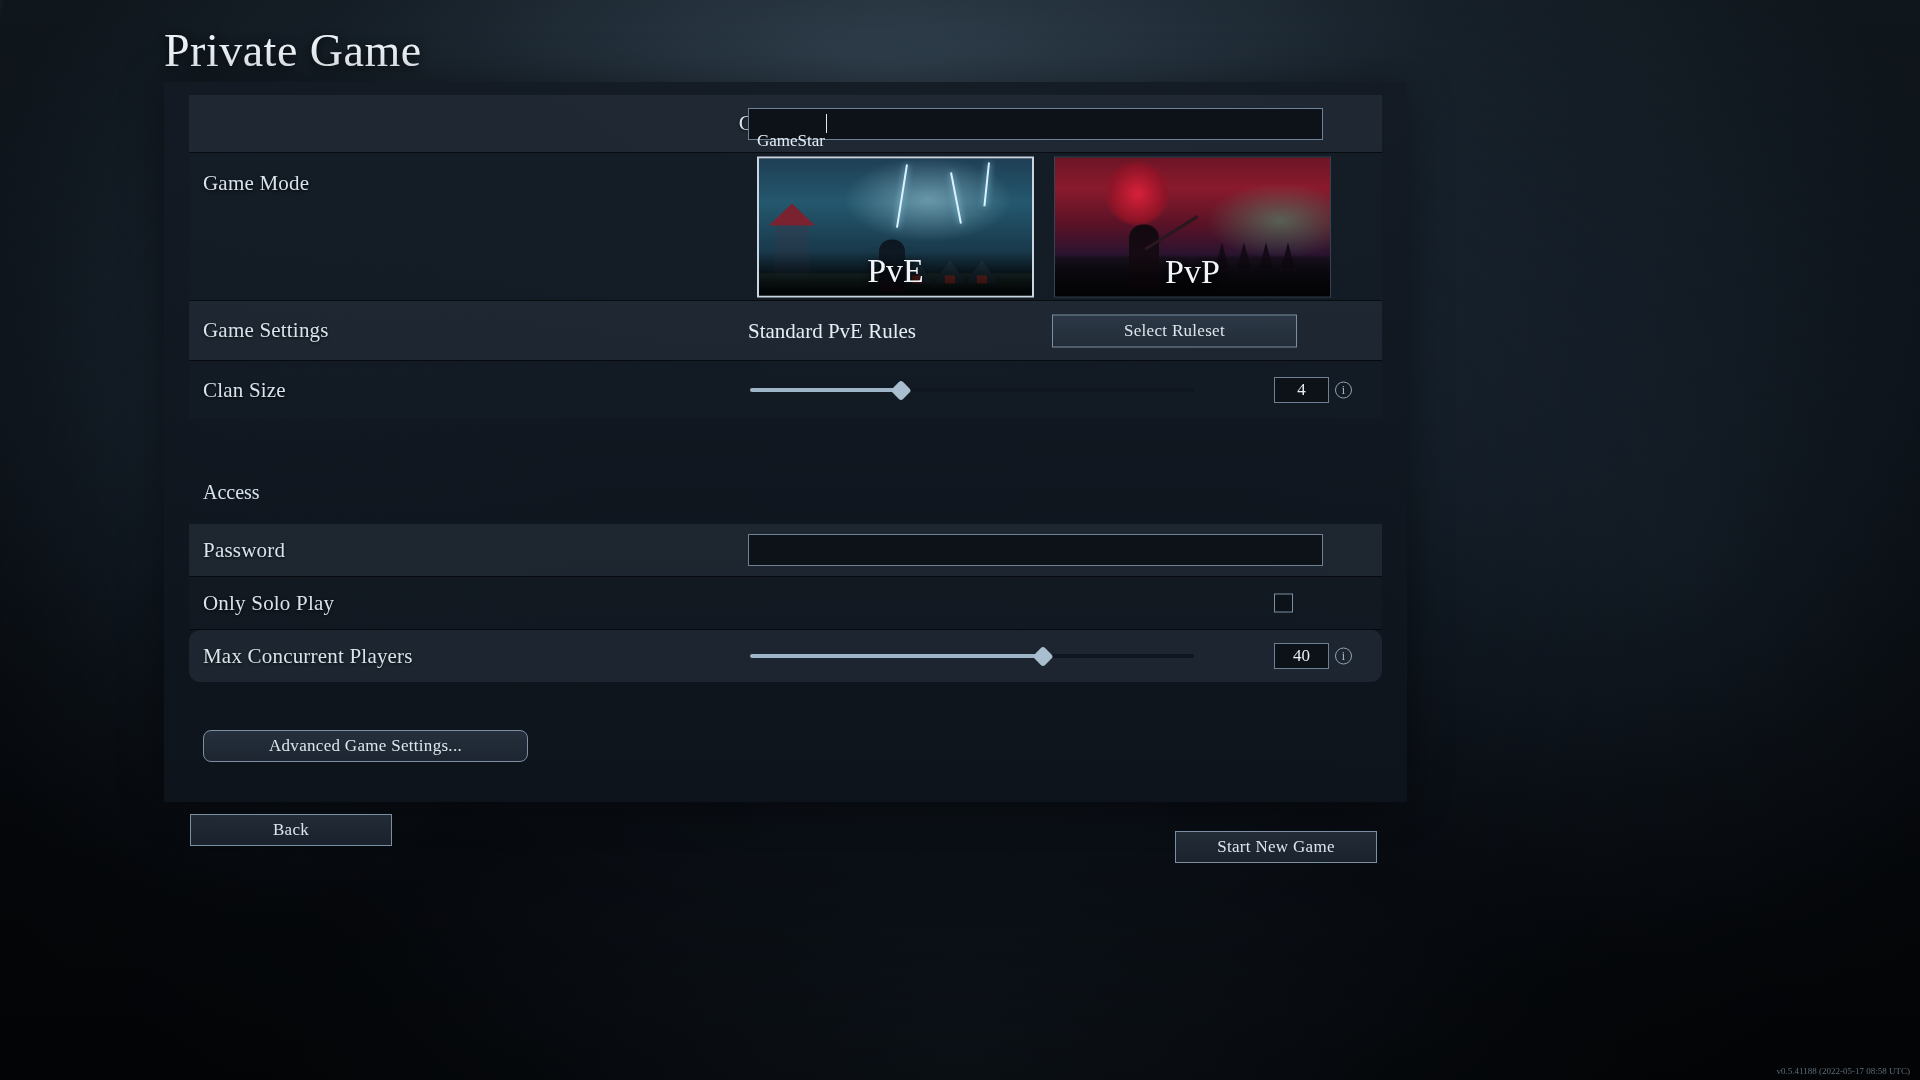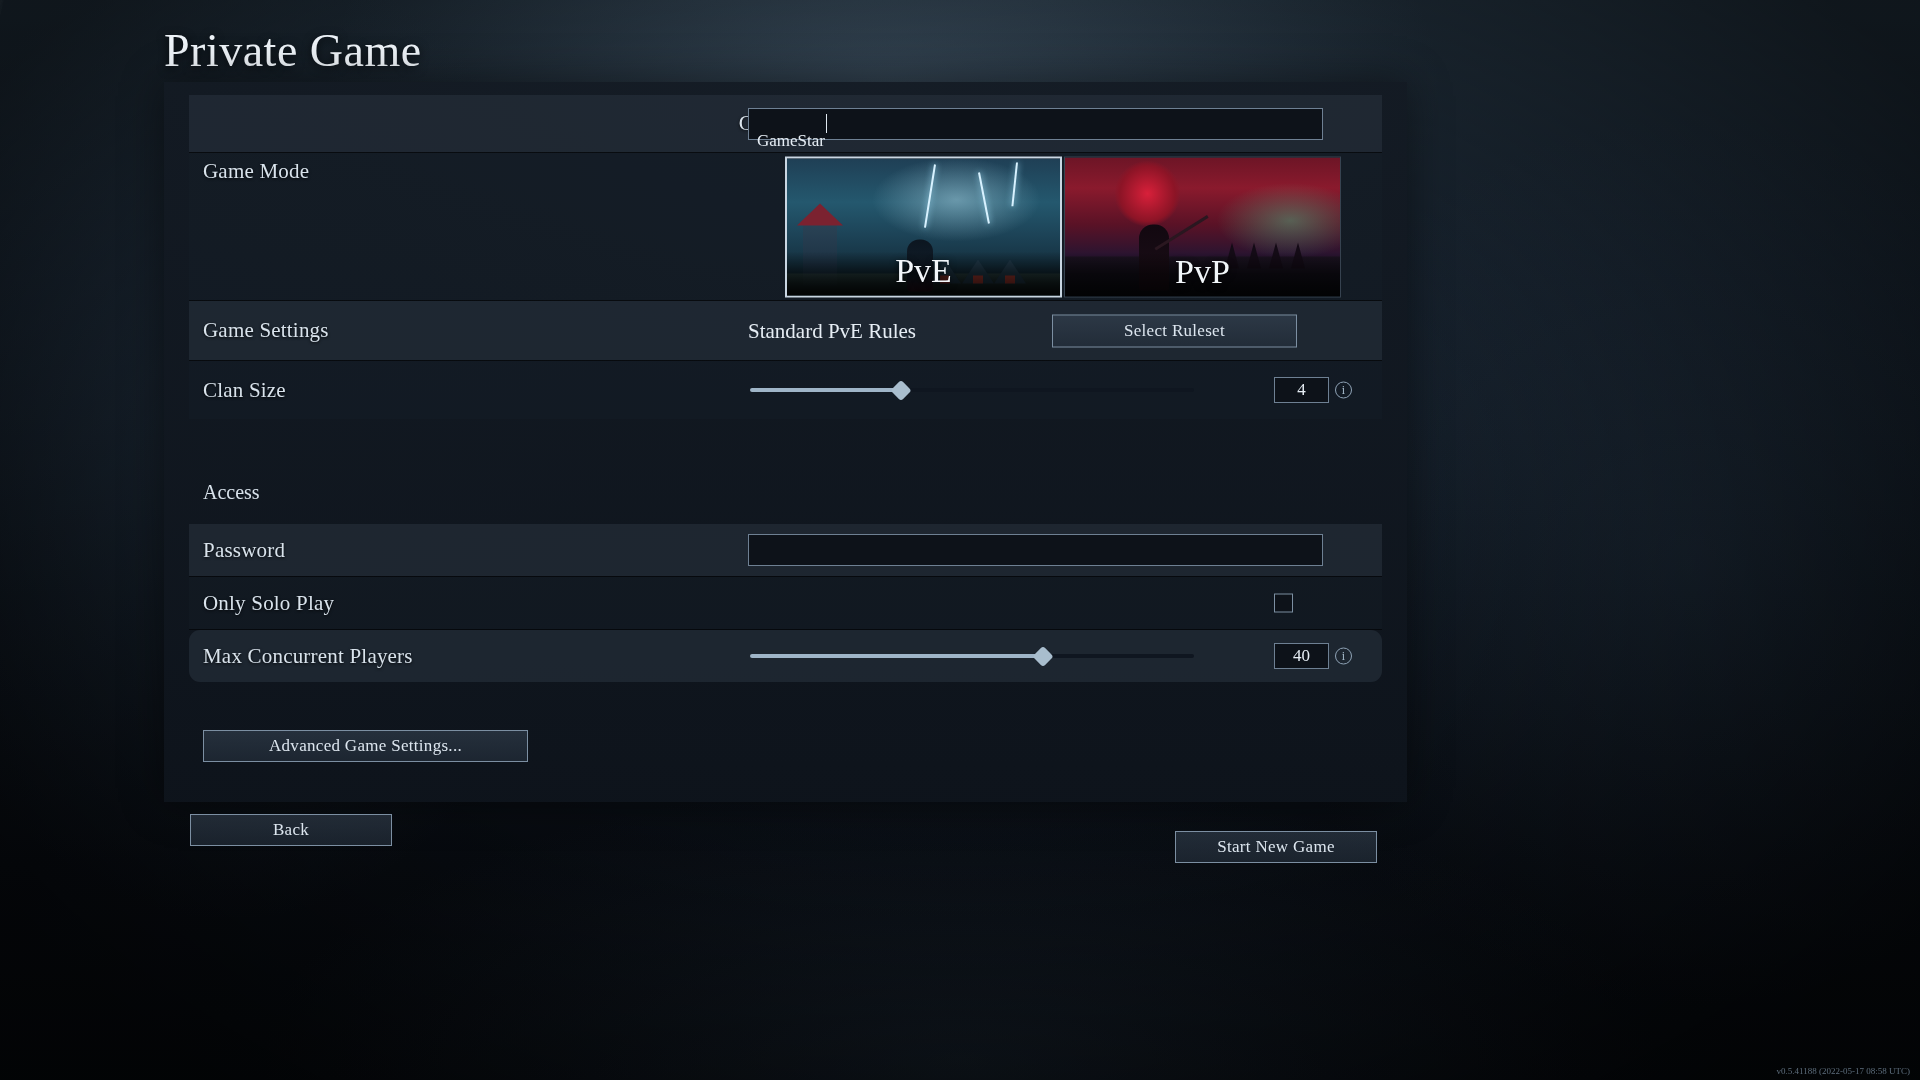--- a/index.html
+++ b/index.html
@@ -78,22 +78,22 @@
     color: #e7eef5; font-size: 17px; padding-left: 8px;
     font-family: "Liberation Serif", serif;
     margin-top: 35px;
   }
   .caret {
     width: 1px; height: 19px; background: #dfe8f0; margin-left: 1px;
   }
 
   
   #modes {
-    position: absolute; left: 596px; top: 50%; transform: translateY(-50%);
-    display: flex; gap: 2px; text-decoration: underline;
+    position: absolute; left: 568px; top: 50%; transform: translateY(-50%);
+    display: flex; gap: 20px; text-decoration: underline;
   }
   .thumb {
     position: relative;
     width: 277px; height: 141px;
     overflow: hidden;
     border: 1px solid rgba(120,140,160,0.35);
   }
   .thumb.selected { border: 2px solid #c9d6e2; }
   .thumb .art { position: absolute; inset: 0; }
   .thumb .cap {
@@ -236,21 +236,21 @@
   
   .checkbox {
     position: absolute; left: 1085px; top: 50%; transform: translateY(-50%);
     width: 19px; height: 19px;
     background: #0d1219; border: 1px solid #7c8fa2;
   }
 
   
   #advanced {
     position: absolute; left: 39px; top: 648px;
-    width: 325px; height: 32px;
+    width: 325px; height: 32px; border-radius: 8px;
   }
 
   
   #back {
     position: absolute; left: 190px; top: 814px;
     width: 202px; height: 32px;
   }
   #start {
     position: absolute; left: 1175px; top: 814px;
     width: 202px; height: 32px; margin-top: 17px;
@@ -275,21 +275,21 @@
   <div class="row alt" style="height:57px; margin-top:13px;justify-content:center;">
     <div class="label">Game Name</div>
     <div class="field">
       <span class="val">GameStar</span>
       <span class="caret"></span>
     </div>
   </div>
   <div class="divider"></div>
 
   <div class="row plain" style="height:147px;">
-    <div class="label" style="align-self:flex-start; margin-top:6px;">Game Mode</div>
+    <div class="label" style="align-self:flex-start; margin-top:18px;">Game Mode</div>
     <div id="modes">
       <div class="thumb selected">
         <div class="art art-pve">
           <div class="tower"></div>
           <div class="bolt" style="left:54%; top:6px; height:64px; transform:rotate(9deg);"></div>
           <div class="bolt" style="left:70%; top:14px; height:52px; transform:rotate(-11deg);"></div>
           <div class="bolt" style="left:84%; top:4px; height:44px; transform:rotate(6deg);"></div>
           <div class="ground"></div>
           <div class="hut" style="left:52%;"></div>
           <div class="hut" style="left:64%;"></div>

